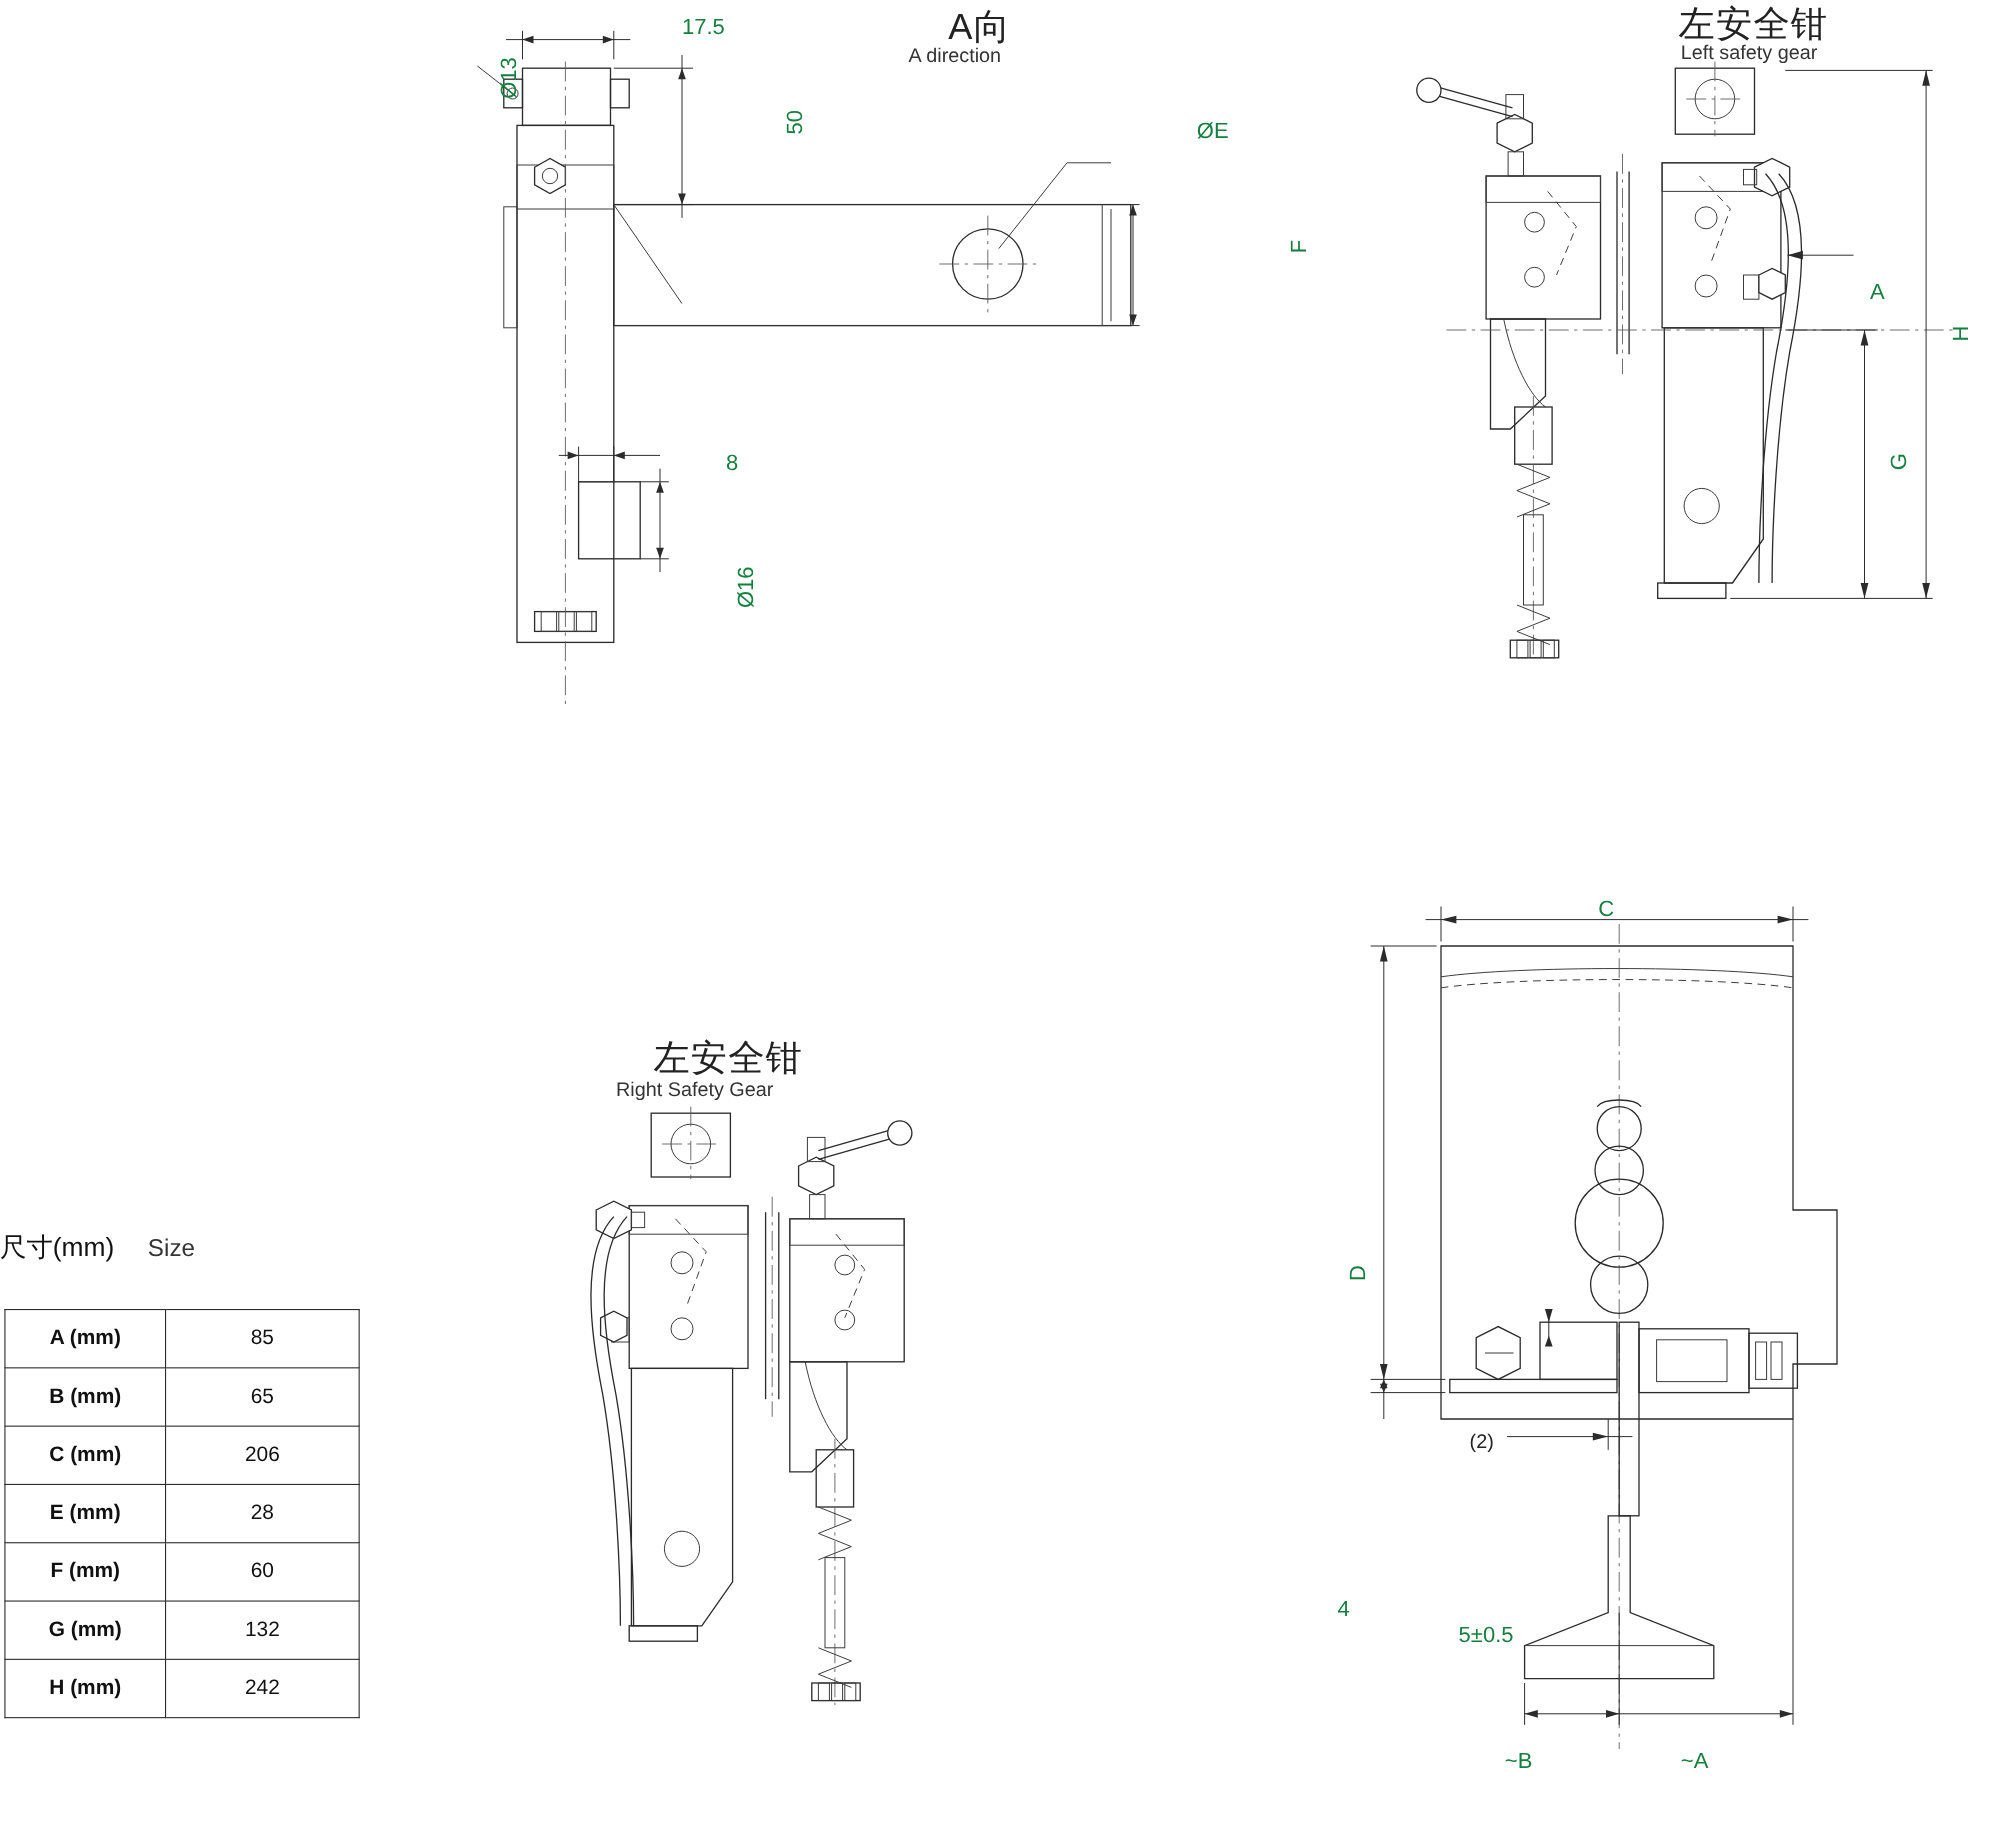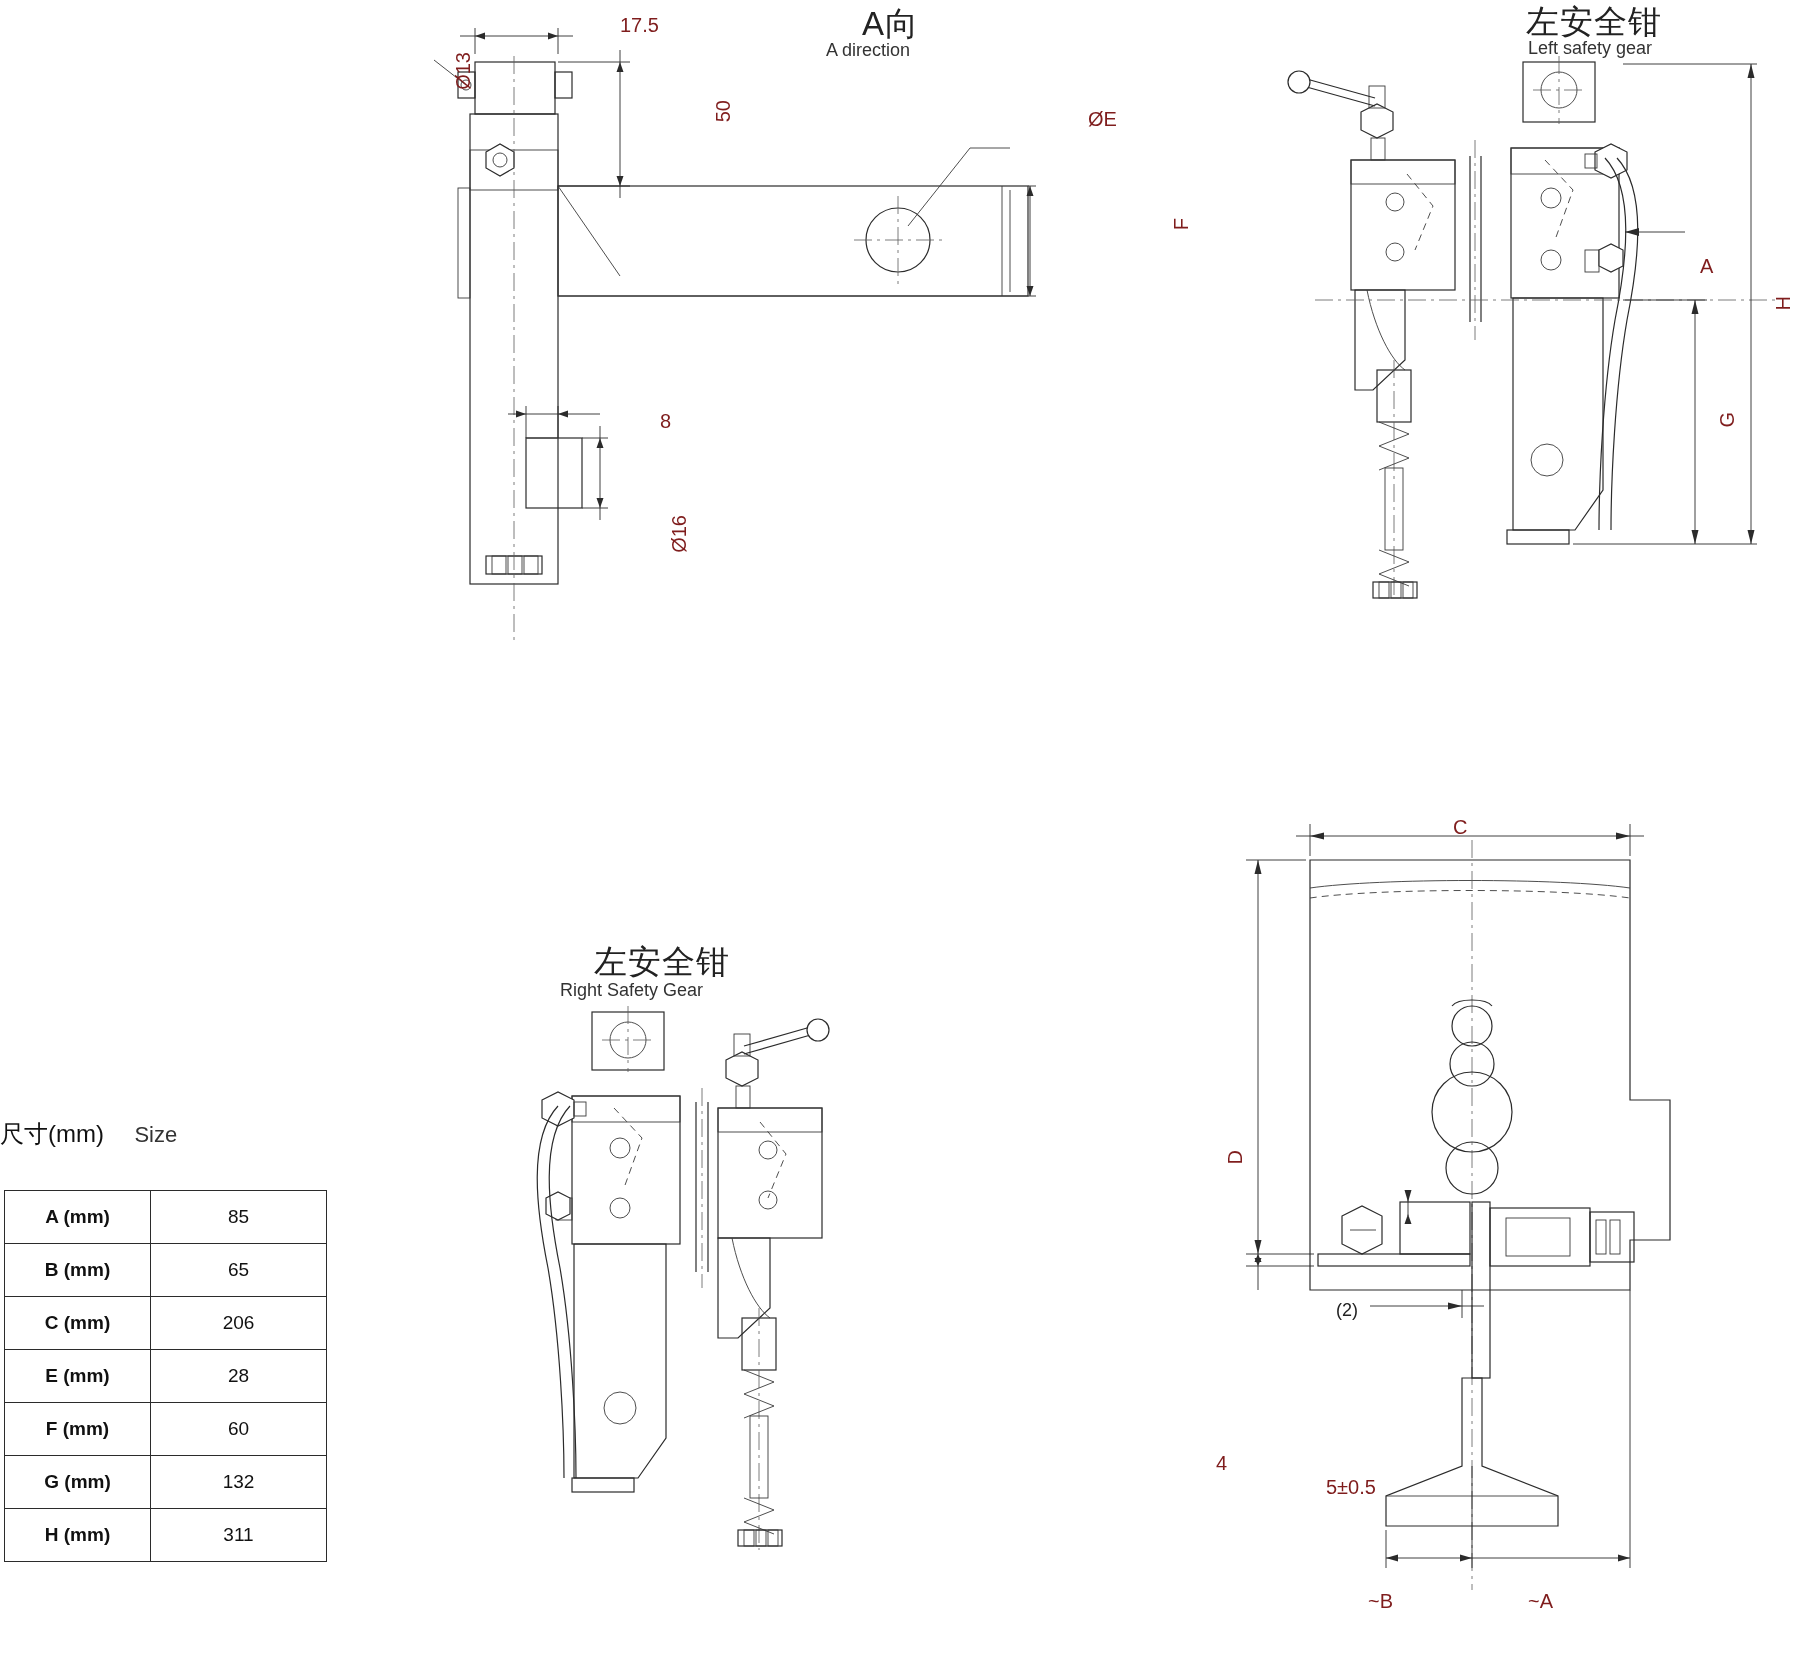--- a/index.html
+++ b/index.html
@@ -1,20 +1,20 @@
 <!DOCTYPE html>
 <html><head>
 <meta charset="utf-8">
 <style>
   html,body{margin:0;padding:0;background:#ffffff;}
   body{width:1812px;height:1665px;position:relative;font-family:"Liberation Sans",sans-serif;color:#1a1a1a;overflow:hidden;}
   .abs{position:absolute;}
   .ttl-cn{font-size:33px;font-weight:400;letter-spacing:1px;color:#222;white-space:nowrap;}
   .ttl-en{font-size:18px;font-weight:400;color:#333;white-space:nowrap;}
-  .lbl{font-size:20px;color:#7f1d1d;white-space:nowrap;}
+  .lbl{font-size:20px;color:#15803d;white-space:nowrap;}
   .lbl-sm{font-size:18px;color:#222;white-space:nowrap;}
   .vert{writing-mode:vertical-rl;transform:rotate(180deg);}
   svg{display:block;overflow:visible;}
   .ln{stroke:#2b2b2b;fill:none;stroke-width:1.2;}
   .ln-thin{stroke:#3a3a3a;fill:none;stroke-width:0.9;}
   .ln-dash{stroke:#3a3a3a;fill:none;stroke-width:0.9;stroke-dasharray:7 5;}
   .ln-center{stroke:#5a5a5a;fill:none;stroke-width:0.8;stroke-dasharray:18 5 3 5;}
   .ln-dim{stroke:#2b2b2b;fill:none;stroke-width:0.9;}
   .fillw{fill:#ffffff;}
   
@@ -361,16 +361,16 @@
     <tr>
       <td class="k">F (mm)</td>
       <td class="v">60</td>
     </tr>
     <tr>
       <td class="k">G (mm)</td>
       <td class="v">132</td>
     </tr>
     <tr>
       <td class="k">H (mm)</td>
-      <td class="v">311</td>
+      <td class="v">242</td>
     </tr>
   </tbody>
 </table>
 
 </body></html>

